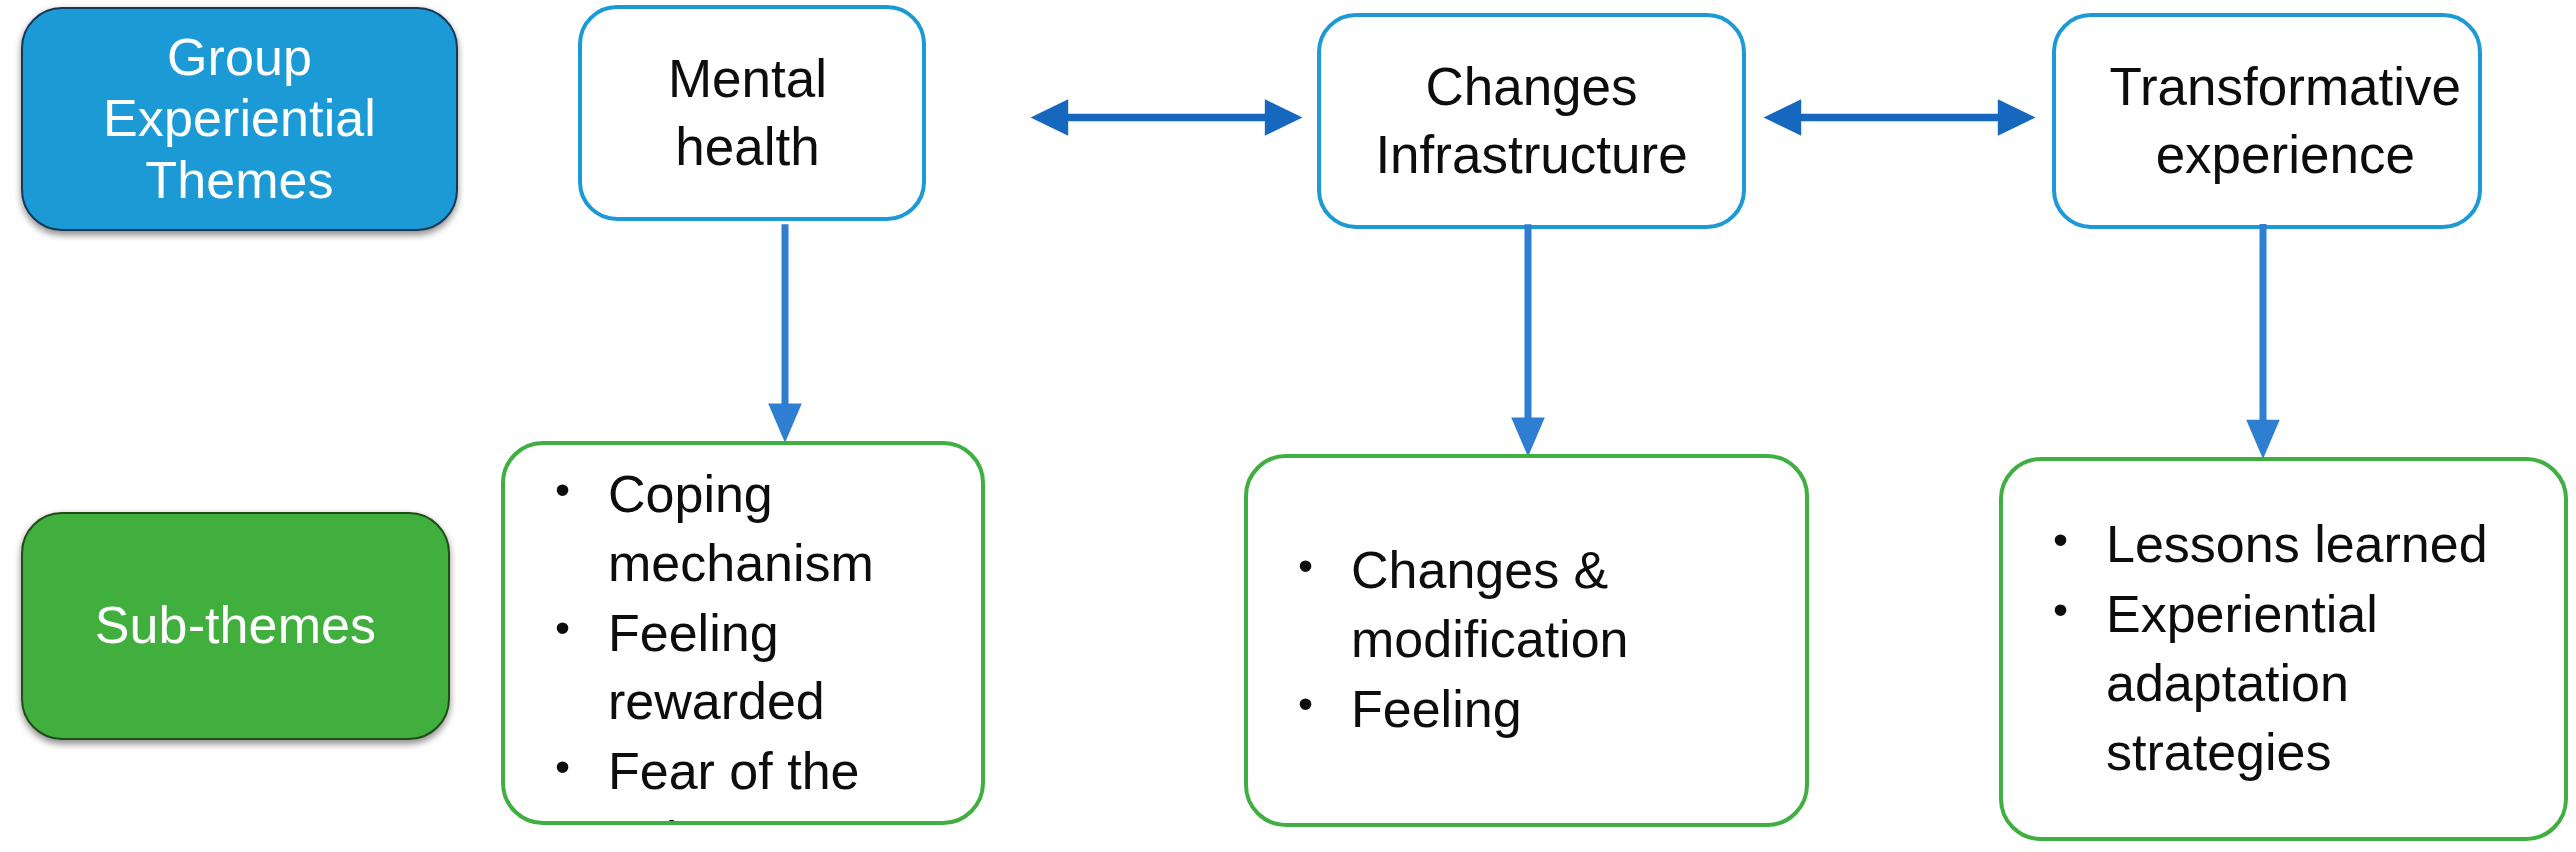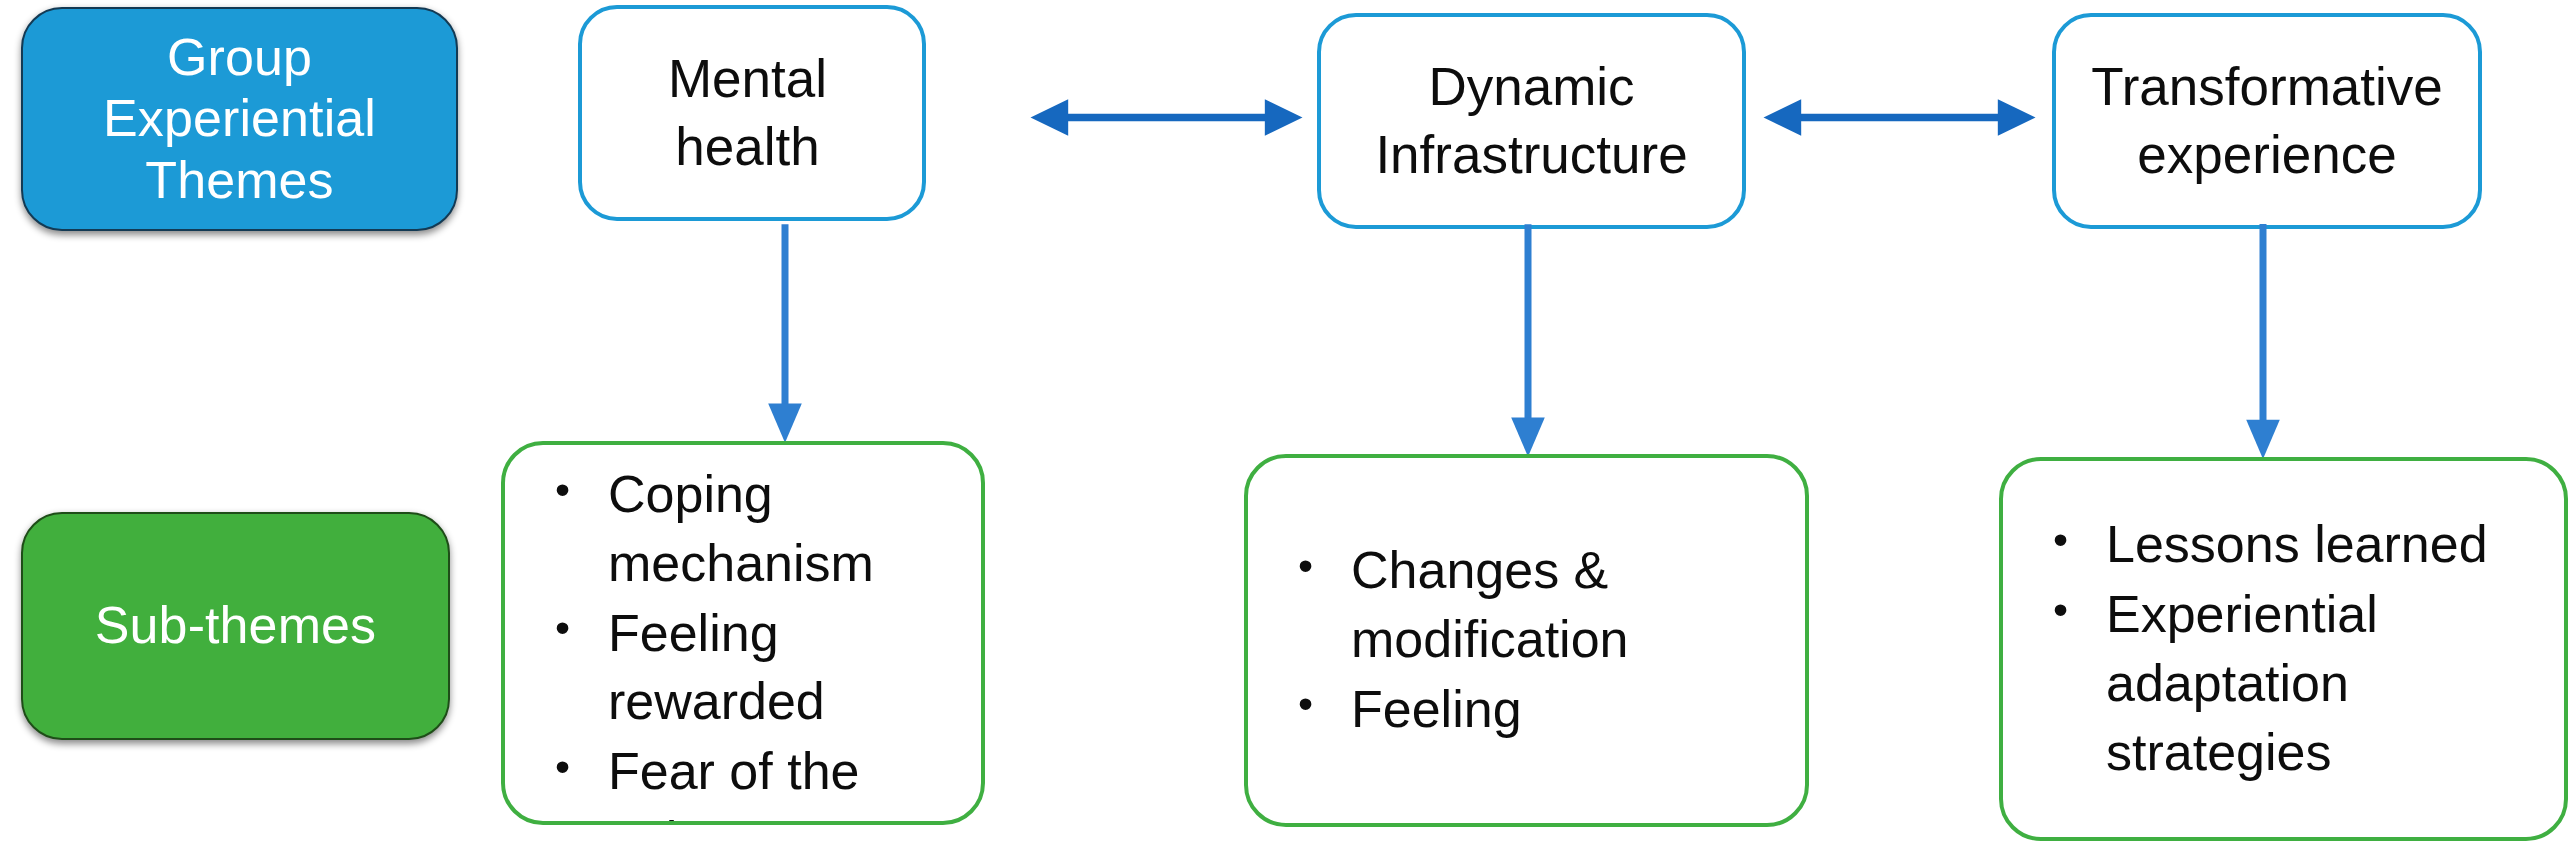--- a/index.html
+++ b/index.html
@@ -72,21 +72,21 @@
     color: #0d0d0d;
     font-size: 53px;
     line-height: 1.28;
     font-weight: 400;
     padding: 0 17px;
   }
   .theme-box .theme-text { display: block; white-space: pre-line; }
 
   #theme-box-0 { left: 578px;  top: 5px; width: 348px; height: 216px; padding-left: 8px; }
   #theme-box-1 { left: 1317px; top: 12.6px; width: 429px; height: 216px; }
-  #theme-box-2 { left: 2052px; top: 12.6px; width: 430px; height: 216px; }
+  #theme-box-2 { left: 2052px; top: 12.6px; width: 430px; height: 216px; justify-content: flex-end; }
 
   
   .subtheme-box {
     position: absolute;
     box-sizing: border-box;
     background: #ffffff;
     border: 4.9px solid #3FAF41;
     border-radius: 42px;
     display: flex;
     align-items: center;
@@ -142,21 +142,21 @@
 
   <div class="label-box" id="sub-themes-box">
     <span class="label-text">Sub-themes</span>
   </div>
 
   <div class="theme-box" id="theme-box-0">
     <span class="theme-text">Mental health</span>
   </div>
 
   <div class="theme-box" id="theme-box-1">
-    <span class="theme-text">Dynamic
+    <span class="theme-text">Changes
 Infrastructure</span>
   </div>
 
   <div class="theme-box" id="theme-box-2">
     <span class="theme-text">Transformative
 experience</span>
   </div>
 
   <div class="connector" style="left:1030px; top:91px; width:273px; height:53px;">
     <svg width="273" height="53" viewBox="0 0 390 76" aria-hidden="true">

